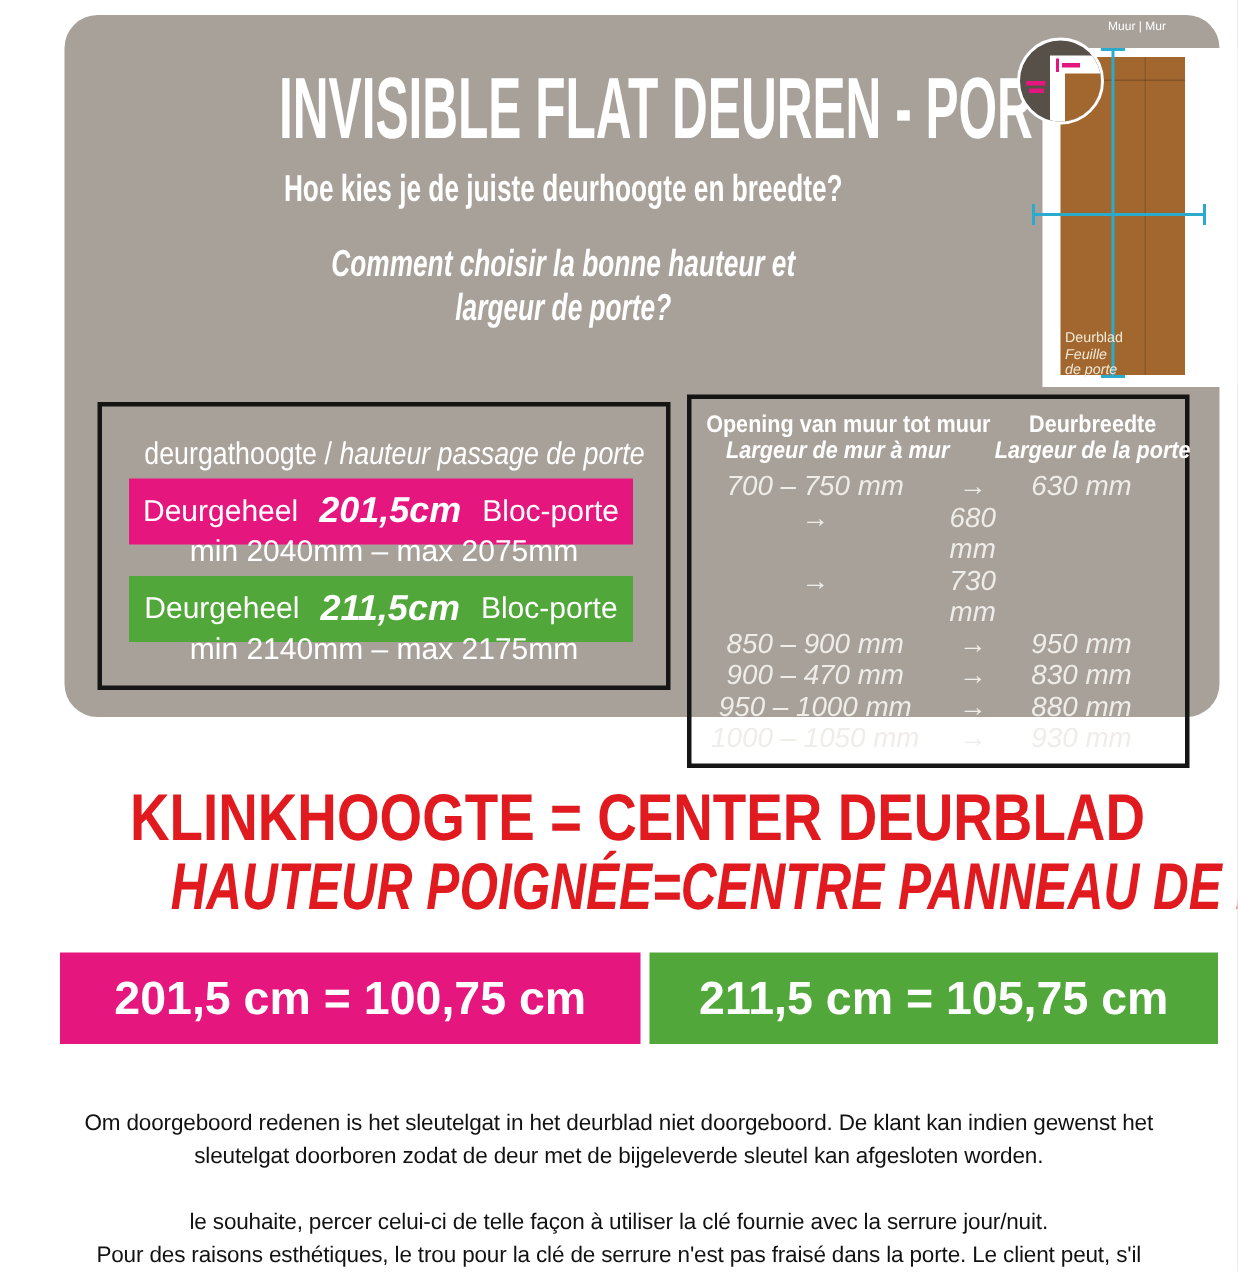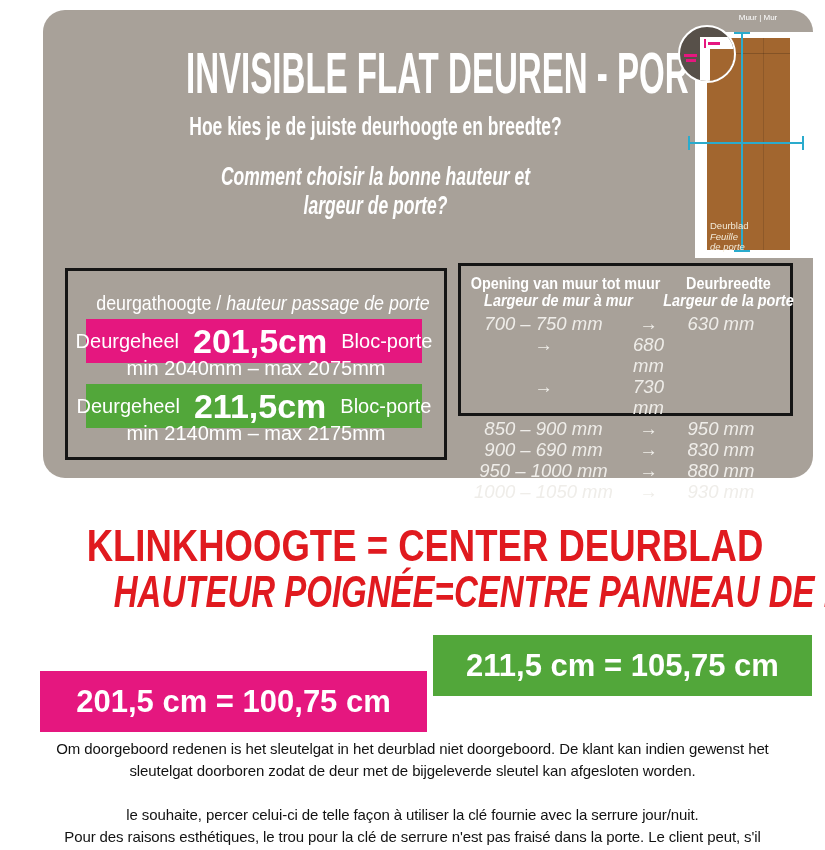--- a/index.html
+++ b/index.html
@@ -46,29 +46,29 @@
 
   
   .height-box{position:absolute;left:22px;top:258px;width:382px;height:192px;
       border:3px solid #151515;box-sizing:border-box;color:#fff;}
   .hb-header{position:absolute;left:0;top:20px;width:100%;text-align:center;font-size:21px;
       white-space:nowrap;transform:scaleX(0.85);}
   .hb-header .it{font-style:italic;}
   .hb-bar{position:absolute;left:18px;right:22px;height:44px;display:flex;align-items:center;
       justify-content:center;gap:14px;white-space:nowrap;}
   .hb-bar .lbl{font-size:20px;}
-  .hb-bar .val{font-size:34px;font-weight:bold;}
+  .hb-bar .val{font-size:24px;font-weight:bold;font-style:italic;}
   .hb-bar1{top:48px;}
   .hb-bar2{top:113px;}
   .hb-range{position:absolute;left:0;width:100%;text-align:center;font-size:20px;}
   .hb-range1{top:86px;}
   .hb-range2{top:151px;}
 
   
-  .width-table{position:absolute;left:415px;top:253px;width:335px;height:153px;
+  .width-table{position:absolute;left:415px;top:253px;width:335px;height:249px;
       border:3px solid #151515;box-sizing:border-box;color:#fff;}
   .wt-head{position:absolute;left:0;top:9px;width:100%;display:grid;
       grid-template-columns:195px 1fr;}
   .wt-head .cell{text-align:center;font-weight:bold;font-size:16px;line-height:17px;
       white-space:nowrap;transform:scaleX(0.90);}
   .wt-head .it{font-style:italic;}
   .wt-rows{position:absolute;left:0;top:47px;width:100%;}
   .wt-row{display:grid;grid-template-columns:165px 45px 100px;font-size:18.5px;
       line-height:21px;color:#efede9;}
   .wt-row span{text-align:center;font-style:italic;}
@@ -182,21 +182,21 @@
         <div class="wt-row">
           <span>→</span>
           <span>730 mm</span>
         </div>
         <div class="wt-row">
           <span>850 – 900 mm</span>
           <span>→</span>
           <span>950 mm</span>
         </div>
         <div class="wt-row">
-          <span>900 – 690 mm</span>
+          <span>900 – 470 mm</span>
           <span>→</span>
           <span>830 mm</span>
         </div>
         <div class="wt-row">
           <span>950 – 1000 mm</span>
           <span>→</span>
           <span>880 mm</span>
         </div>
         <div class="wt-row">
           <span>1000 – 1050 mm</span>
@@ -205,21 +205,21 @@
         </div>
       </div>
     </div>
   </div>
 
   <div class="red-heading">
     <div class="rh-line1" style="color: rgb(224, 26, 31);">KLINKHOOGTE = CENTER DEURBLAD</div>
     <div class="rh-line2" style="color: rgb(224, 26, 31);">HAUTEUR POIGNÉE=CENTRE PANNEAU DE PORTE</div>
   </div>
 
-  <div class="sum-box sum-pink" style="background-color: rgb(229, 23, 127); margin-top: 36px;">201,5 cm = 100,75 cm</div>
+  <div class="sum-box sum-pink" style="background-color: rgb(229, 23, 127);">201,5 cm = 100,75 cm</div>
   <div class="sum-box sum-green" style="background-color: rgb(82, 167, 58);">211,5 cm = 105,75 cm</div>
 
   <div class="note note-nl">
     <div>Om doorgeboord redenen is het sleutelgat in het deurblad niet doorgeboord. De klant kan indien gewenst het</div>
     <div>sleutelgat doorboren zodat de deur met de bijgeleverde sleutel kan afgesloten worden.</div>
   </div>
   <div class="note note-fr">
     <div>le souhaite, percer celui-ci de telle façon à utiliser la clé fournie avec la serrure jour/nuit.</div>
     <div>Pour des raisons esthétiques, le trou pour la clé de serrure n'est pas fraisé dans la porte. Le client peut, s'il</div>
   </div>

